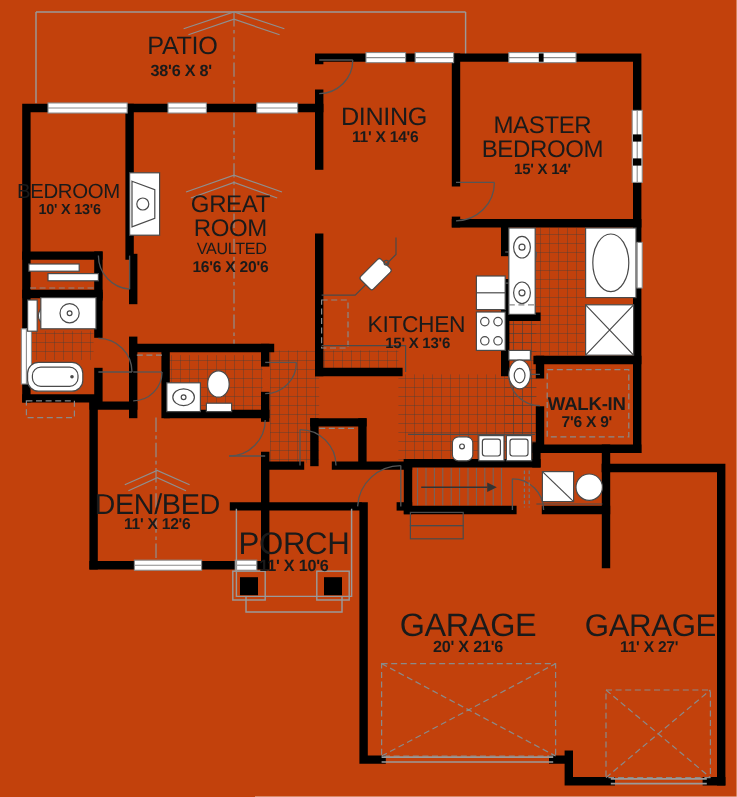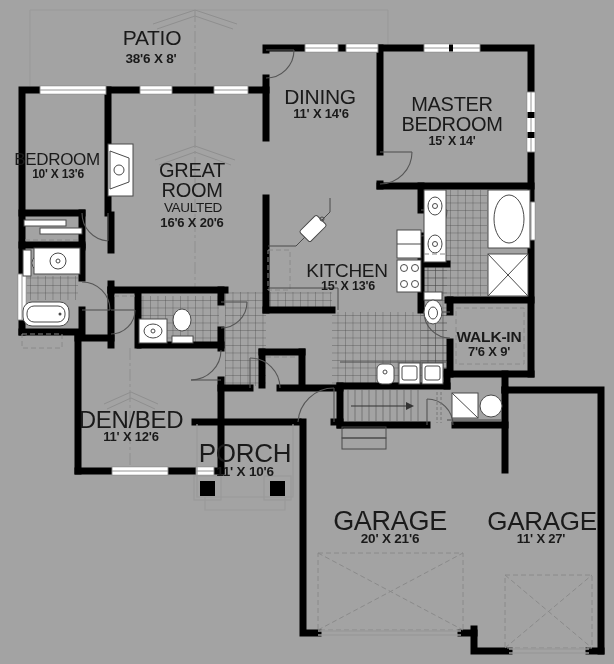--- a/index.html
+++ b/index.html
@@ -1,16 +1,16 @@
 <!DOCTYPE html>
 <html><head>
 <meta charset="utf-8">
 <style>
   html,body{margin:0;padding:0;background:#ffffff;}
-  #plan-wrap{position:relative;width:614px;height:664px;background:#a3a3a3;overflow:hidden;}
+  #plan-wrap{position:relative;width:614px;height:664px;background:#c2410c;overflow:hidden;}
   svg{display:block;}
   .wall{fill:none;stroke:#000000;stroke-width:7;stroke-linejoin:miter;stroke-linecap:square;}
   .thin{fill:none;stroke:#9a9a9a;stroke-width:1.2;}
   .fx{fill:#ffffff;stroke:#4a4a4a;stroke-width:1;}
   .fxl{fill:none;stroke:#4a4a4a;stroke-width:1;}
   .door{fill:none;stroke:#555555;stroke-width:1.1;}
   .win{fill:#ffffff;stroke:#8a8a8a;stroke-width:0.9;}
   .winl{fill:none;stroke:#8a8a8a;stroke-width:0.9;}
   .dash{fill:none;stroke:#8a8a8a;stroke-width:1;stroke-dasharray:5 3;}
   .sdash{fill:none;stroke:#777777;stroke-width:1;stroke-dasharray:3 2;}

